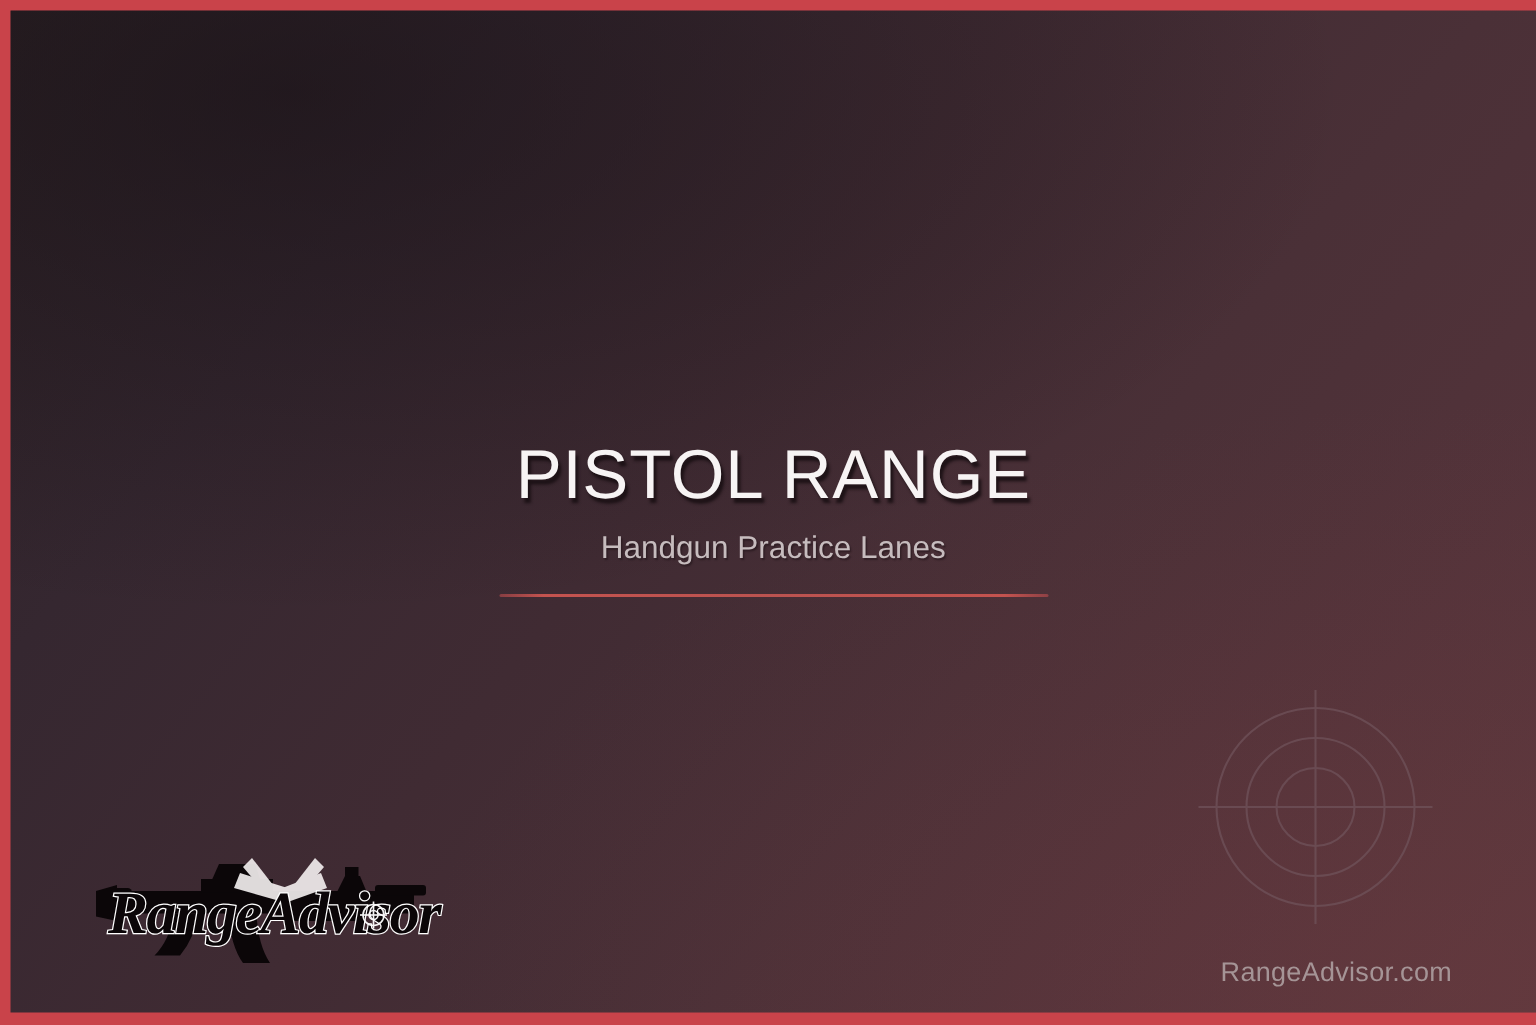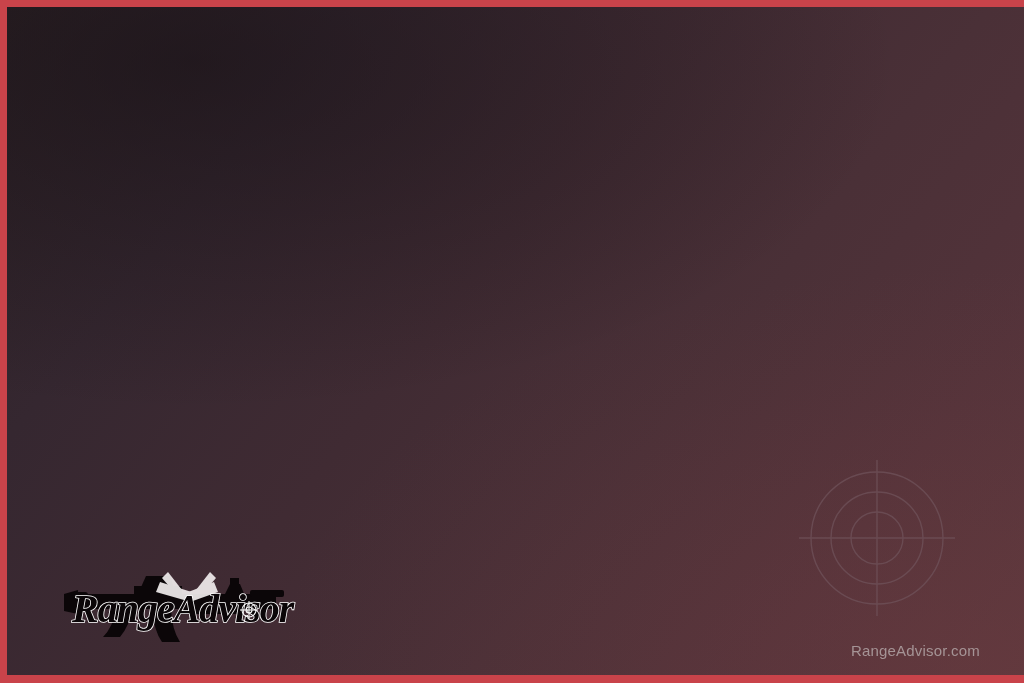--- a/index.html
+++ b/index.html
@@ -99,23 +99,23 @@
         #c4534f 8%,
         #bb5350 50%,
         #c4534f 92%,
         rgba(196,78,80,0.55) 100%);
     border-radius: 1px;
   }
 
   
   .site-url {
     position: absolute;
-    right: 44px;
+    right: 56px;
     bottom: 16px;
-    font-size: 15px;
+    font-size: 18px;
     color: #a59496;
     letter-spacing: 0.2px;
     white-space: nowrap;
     margin-top: 30px;
   }
 
   
   .logo {
     position: absolute;
     left: 26px;
@@ -139,20 +139,25 @@
         <g fill="none" stroke="#6f525a" stroke-width="1.4" opacity="0.75">
           <circle cx="80" cy="80" r="66"></circle>
           <circle cx="80" cy="80" r="46"></circle>
           <circle cx="80" cy="80" r="26"></circle>
           <line x1="80" y1="2" x2="80" y2="158"></line>
           <line x1="2" y1="80" x2="158" y2="80"></line>
         </g>
       </svg>
     </div>
 
+    <div class="title-block">
+      <h1 class="slide-title">PISTOL RANGE</h1>
+      <p class="slide-subtitle">Handgun Practice Lanes</p>
+      <div class="divider"></div>
+    </div>
 
     <div class="site-url">RangeAdvisor.com</div>
 
     <div class="logo">
       <svg width="236" height="84" viewBox="0 0 236 84" aria-hidden="true">
         <defs>
           <clipPath id="logoclip">
             <rect x="0" y="0" width="236" height="84"></rect>
           </clipPath>
         </defs>

